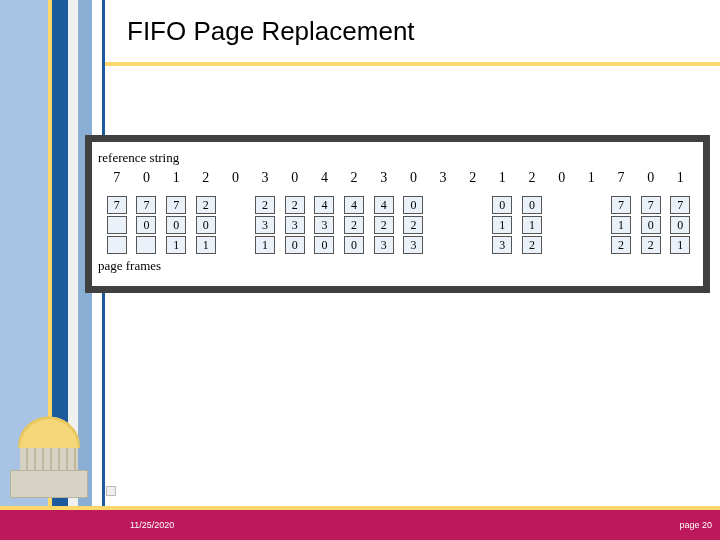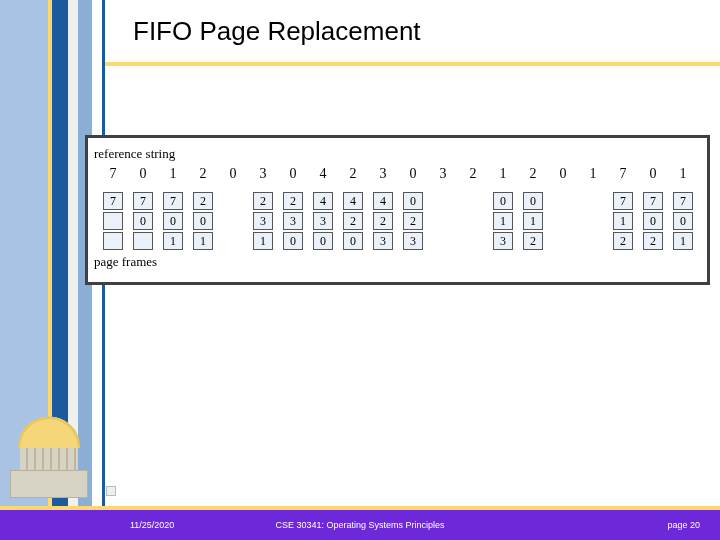--- a/index.html
+++ b/index.html
@@ -30,37 +30,37 @@
     background:#ffd86b;
   }
   .title-bar {
     position: absolute;
     left: 105px; top: 0;
     width: 615px; height: 66px;
     border-bottom: 3px solid #1b5a9d;
     background: #fff;
     display: flex;
     align-items: center;
-    padding-left: 28px;
+    padding-left: 22px;
   }
   .title-bar h1 {
     font-size: 26px;
     font-weight: normal;
     color: #000;
   }
   .yellow-edge {
     position:absolute;
     left:105px; top:62px; width:615px; height:4px;
     background:#ffd86b;
   }
   .content {
     position: absolute;
     left: 85px; top: 135px;
     width: 625px;
-    border: 3px solid #404040;
+    border: 7px solid #404040;
     background: #fff;
     padding: 6px 8px 8px 4px;
   }
   .ref-label, .pf-label {
     font-family: Georgia, 'Times New Roman', serif;
     font-size: 13px;
     color: #000;
     margin: 2px 0 4px 2px;
   }
   .pf-label { }
@@ -117,27 +117,27 @@
     background:radial-gradient(circle at 50% 100%, #f5d679 0 60%, transparent 61%),
                radial-gradient(circle at 50% 100%, #e8c85e 0 66%, transparent 67%);
     border-top-left-radius:50% 100%;
     border-top-right-radius:50% 100%;
     overflow:hidden;
   }
   .footer {
     position: absolute;
     left: 0; bottom: 0;
     width: 720px; height: 30px;
-    background: #6d28d9;
+    background: #be185d;
     color: #fff;
     font-size: 9px;
     display: flex;
     align-items: center;
     justify-content: space-between;
-    padding: 0 20px 0 130px;
+    padding: 0 8px 0 130px;
   }
   .footer .center { position:absolute; left:50%; transform:translateX(-50%); }
   .thin-line{
     position:absolute; left:0; bottom:30px; width:720px; height:4px;
     background:#ffd86b;
   }
   .tiny-sq{
     position:absolute; left:106px; bottom:44px; width:10px; height:10px;
     background:#eee; border:1px solid #bbb;
   }
@@ -284,15 +284,14 @@
 <div class="dome">
   <div class="cap"></div>
   <div class="pillars"></div>
   <div class="base"></div>
 </div>
 <div class="tiny-sq"></div>
 
 <div class="thin-line"></div>
 <div class="footer">
   <span>11/25/2020</span>
-  <span class="center">CSE 30341: Operating Systems Principles</span>
   <span>page 20</span>
 </div>
 
 </body></html>

